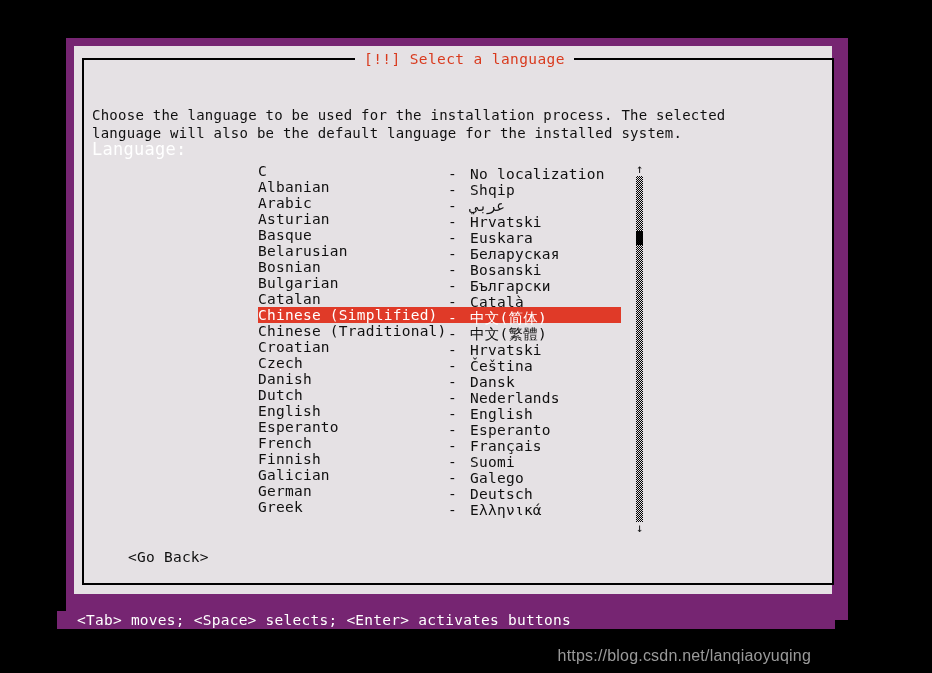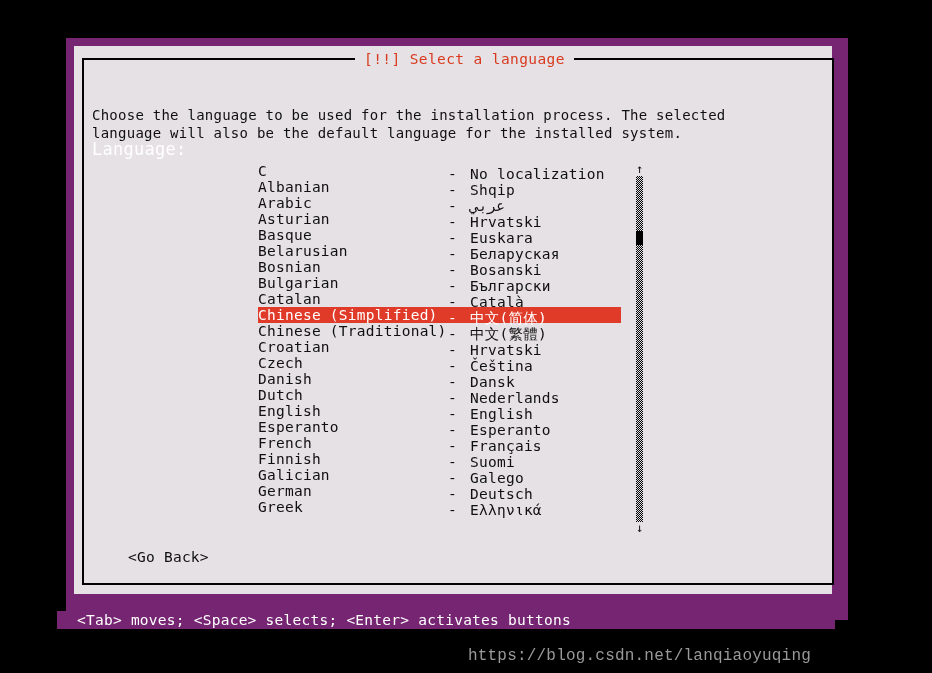--- a/index.html
+++ b/index.html
@@ -210,21 +210,21 @@
     box-sizing: border-box;
     white-space: nowrap;
   }
 
   
   .watermark {
     position: absolute;
     right: 13px;
     bottom: 8px;
     color: #9a9a9a;
-    font-family: Liberation Mono, monospace;
+    font-family: Liberation Sans, sans-serif;
     font-size: 16px;
     letter-spacing: 0.2px;
   }
 </style>
 </head>
 <body>
 
 <div id="screen">
 
   <div class="frame-shadow"></div>

